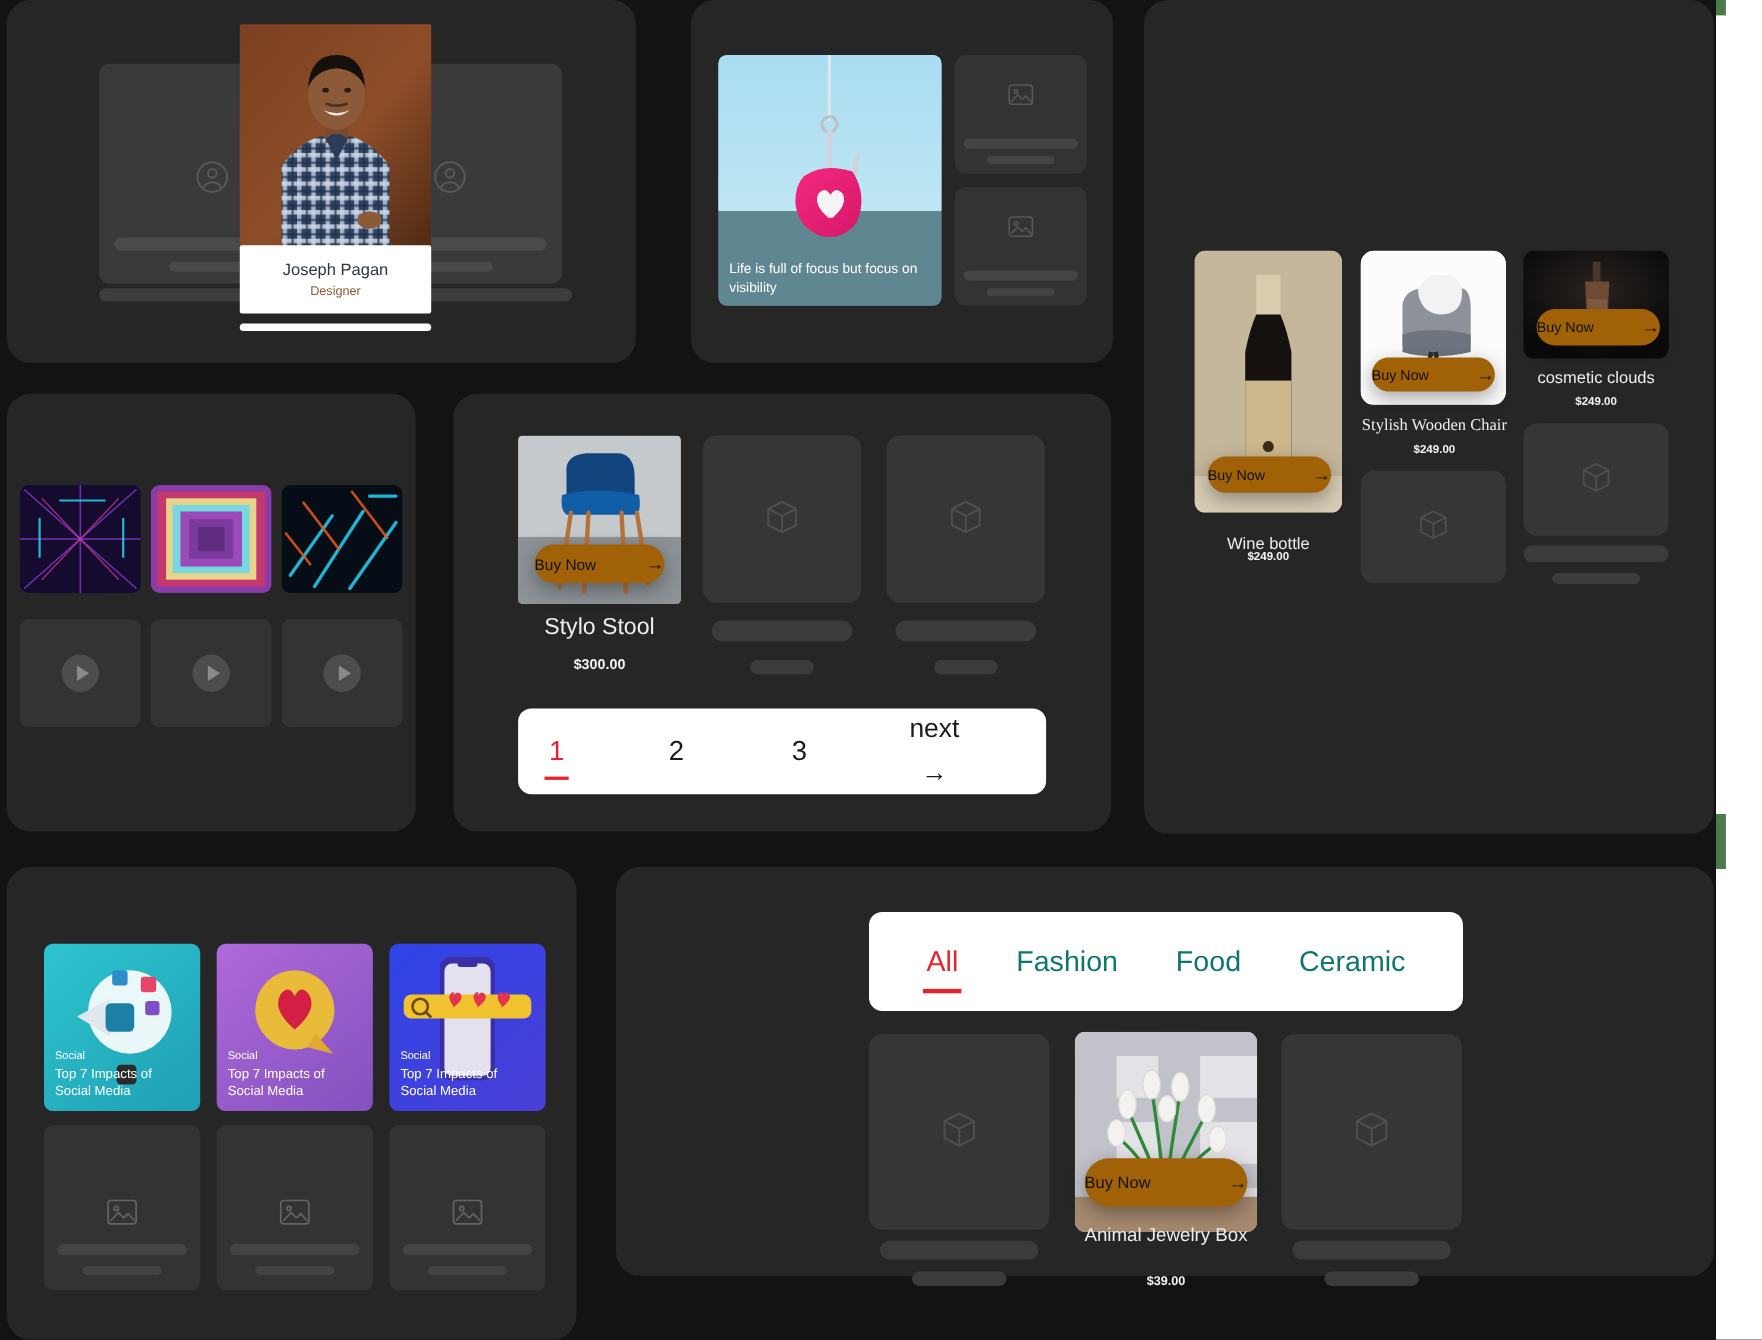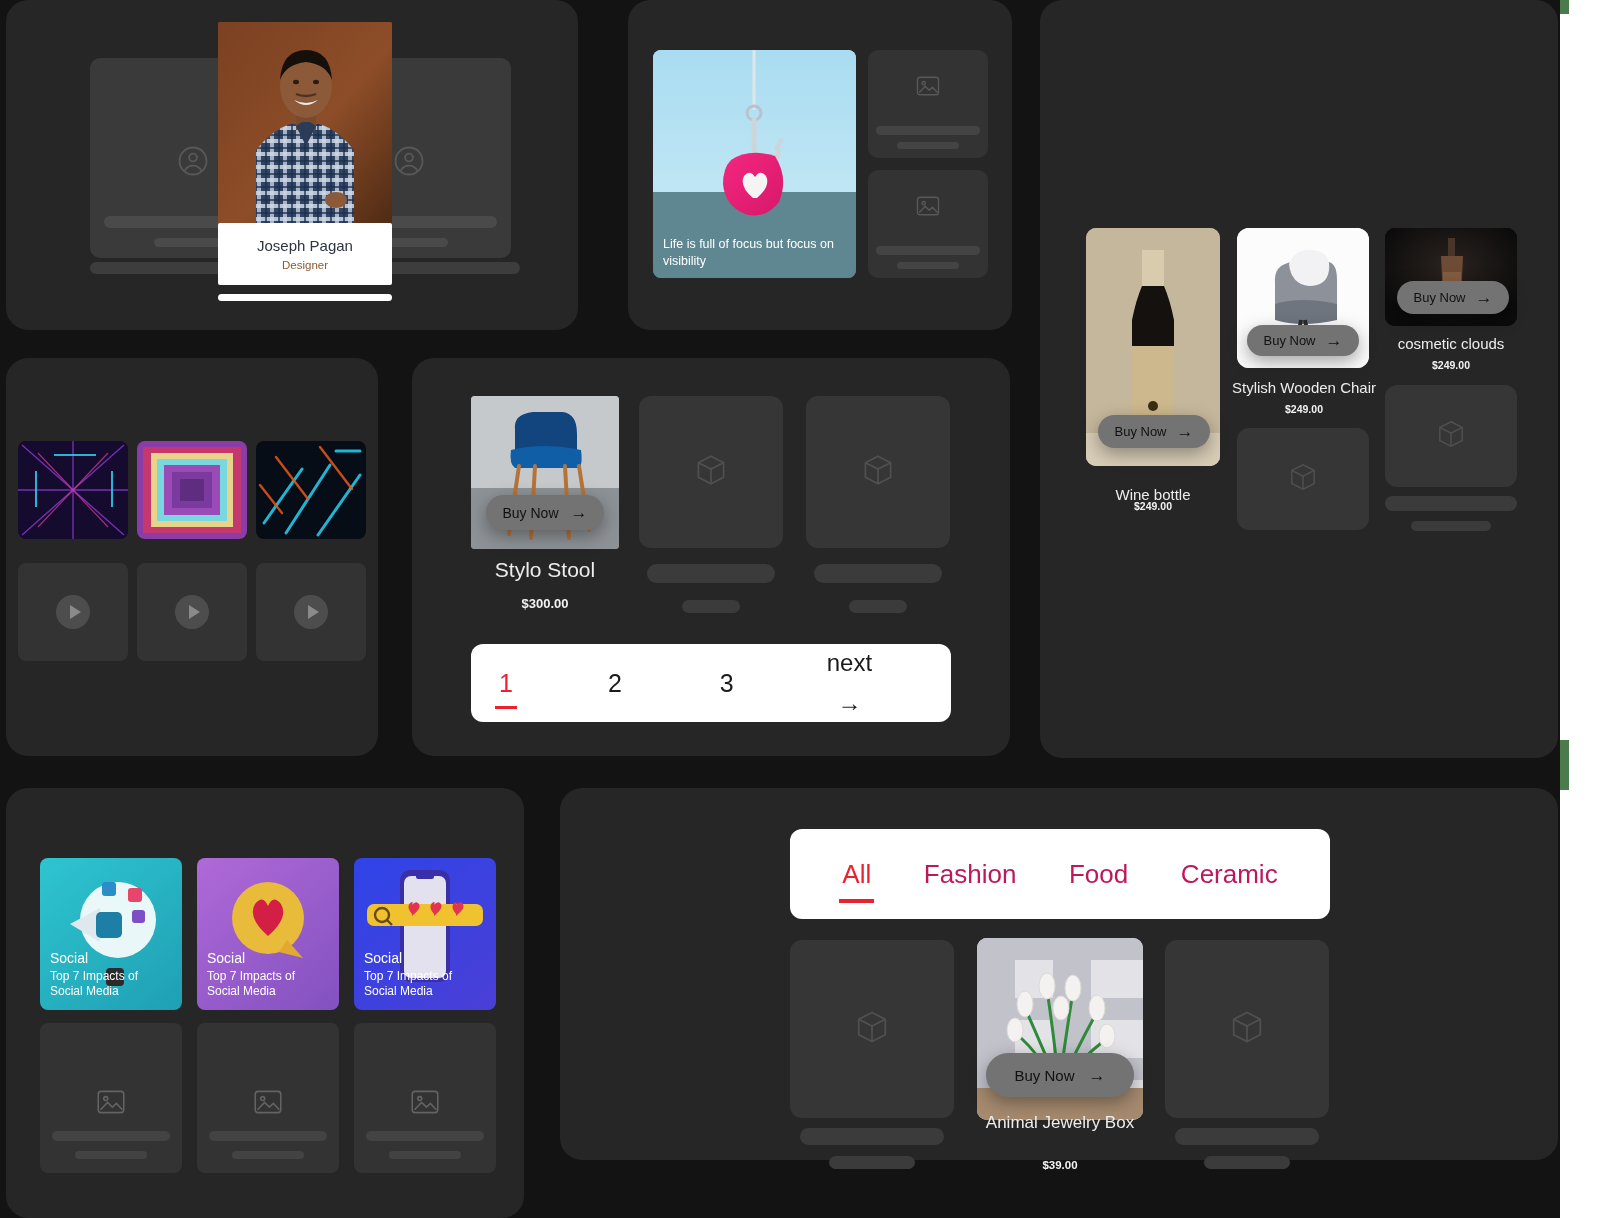--- a/index.html
+++ b/index.html
@@ -20,23 +20,23 @@
   .ph-bar { background: #3b3b3b; border-radius: 20px; }
   .ph-card {
     background: #363636;
     border-radius: 12px;
     display: flex; align-items: center; justify-content: center;
   }
   .ph-icon { opacity: .5; }
 
   
   .buy {
-    background: #737373; color: #111;
+    background: #a16207; color: #111;
     border-radius: 40px;
-    display: flex; align-items: center; justify-content: center;
+    display: flex; align-items: center; justify-content: space-between;
     gap: 14px;
     font-size: 15px;
     box-shadow: 0 6px 18px rgba(0,0,0,.35);
     white-space: nowrap;
     cursor: pointer;
   }
   .buy .arw { font-size: 17px; line-height: 1; }
 
   .prod-title {
     color: #ededed; text-align: center; font-weight: 400;
@@ -130,39 +130,39 @@
   }
   .pg.next { display:flex;align-items:center;gap:12px; font-size:24px;}
 
   
   #social { left: 6px; top: 788px; width: 518px; height: 430px; }
   .sc {
     position:absolute; width: 142px; height: 152px; border-radius: 8px;
     overflow:hidden; padding: 10px;
     display:flex; flex-direction:column; justify-content:flex-end;
   }
-  .sc .tag { color:#fff; font-size: 14px; margin-bottom:3px; }
+  .sc .tag { color:#fff; font-size: 10px; margin-bottom:3px; }
   .sc .ttl { color:#fff; font-size: 12px; line-height: 1.3; }
   .sc-ph {
     position:absolute; width: 142px; height: 150px; border-radius: 8px;
     background:#333;
   }
   .sc-ph .ic { position:absolute; left:50%; top:62px; transform:translateX(-50%); }
   .sc-ph .b1 { position:absolute; left:12px; right:12px; bottom:32px; height:10px; background:#434343; border-radius:6px; }
   .sc-ph .b2 { position:absolute; left:50%; transform:translateX(-50%); bottom:14px; width:72px; height:8px; background:#434343; border-radius:6px; }
 
   
   #tabshop { left: 560px; top: 788px; width: 998px; height: 372px; }
   .tabbar {
     position:absolute; left: 230px; top: 41px; width: 540px; height: 90px;
     background:#fff; border-radius: 12px;
     display:flex; align-items:center; justify-content:space-around;
     padding: 0 26px;
   }
-  .tab { font-size: 26px; color:#be185d; cursor:pointer; position:relative; }
+  .tab { font-size: 26px; color:#0f766e; cursor:pointer; position:relative; }
   .tab.act { color:#e8232f; }
   .tab.act::after {
     content:''; position:absolute; left:-3px; right:-3px; bottom:-13px;
     height:3.5px; background:#e8232f;
   }
 
   
   #rail { position:absolute; right:0; top:0; width: 42px; height: 1218px; background:#fff; }
   #rail .mark { position:absolute; left: 0px; width: 9px; background:#4b7a4b; }
   #rail .mark.a { top: 0px; height: 14px; }
@@ -323,21 +323,21 @@
         <path d="M38 76 Q64 68 100 76 L100 92 Q64 100 38 92 Z" fill="#6f757f"></path>
         <path d="M64 92 L60 114 M68 92 L72 114" stroke="#2b2b2b" stroke-width="4"></path>
         <path d="M42 124 L66 108 L90 124" stroke="#2b2b2b" stroke-width="4" fill="none"></path>
         <path d="M66 108 L66 126" stroke="#2b2b2b" stroke-width="4"></path>
       </svg>
     </div>
     <div class="buy" style="position:absolute;left:207px;top:325px;width:112px;height:31px;font-size:13px;gap:10px;">
       <span>Buy Now</span>
       <span class="arw">→</span>
     </div>
-    <div class="prod-title" style="position:absolute;left:182px;top:379px;width:164px;font-size:15px;">Stylish Wooden Chair</div>
+    <div class="prod-title" style="position:absolute;left:182px;top:379px;width:164px;font-size:15px;font-family:Liberation Serif, serif;">Stylish Wooden Chair</div>
     <div class="prod-price" style="position:absolute;left:182px;top:403px;width:164px;font-size:10.5px;">$249.00</div>
 
     <div class="ph-card" style="position:absolute;left:197px;top:428px;width:132px;height:102px;">
       <span class="ph-icon">
         <svg width="32" height="32" viewBox="0 0 24 24" fill="none" stroke="#6a6a6a" stroke-width="1.1">
           <path d="M12 2.8l8.4 4.3v9.8L12 21.2 3.6 16.9V7.1z"></path>
           <path d="M3.6 7.1L12 11.4l8.4-4.3M12 11.4v9.8"></path>
         </svg>
       </span>
     </div>

